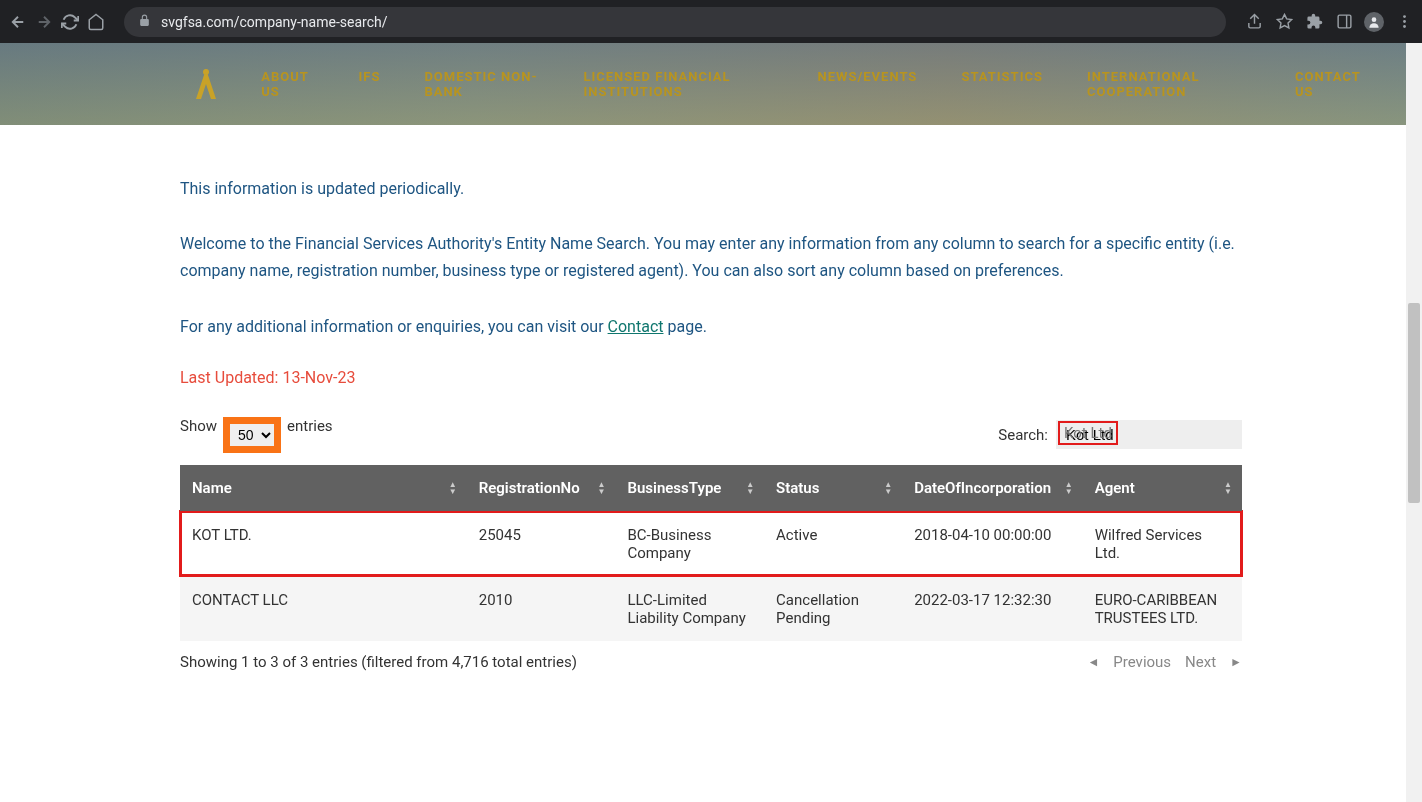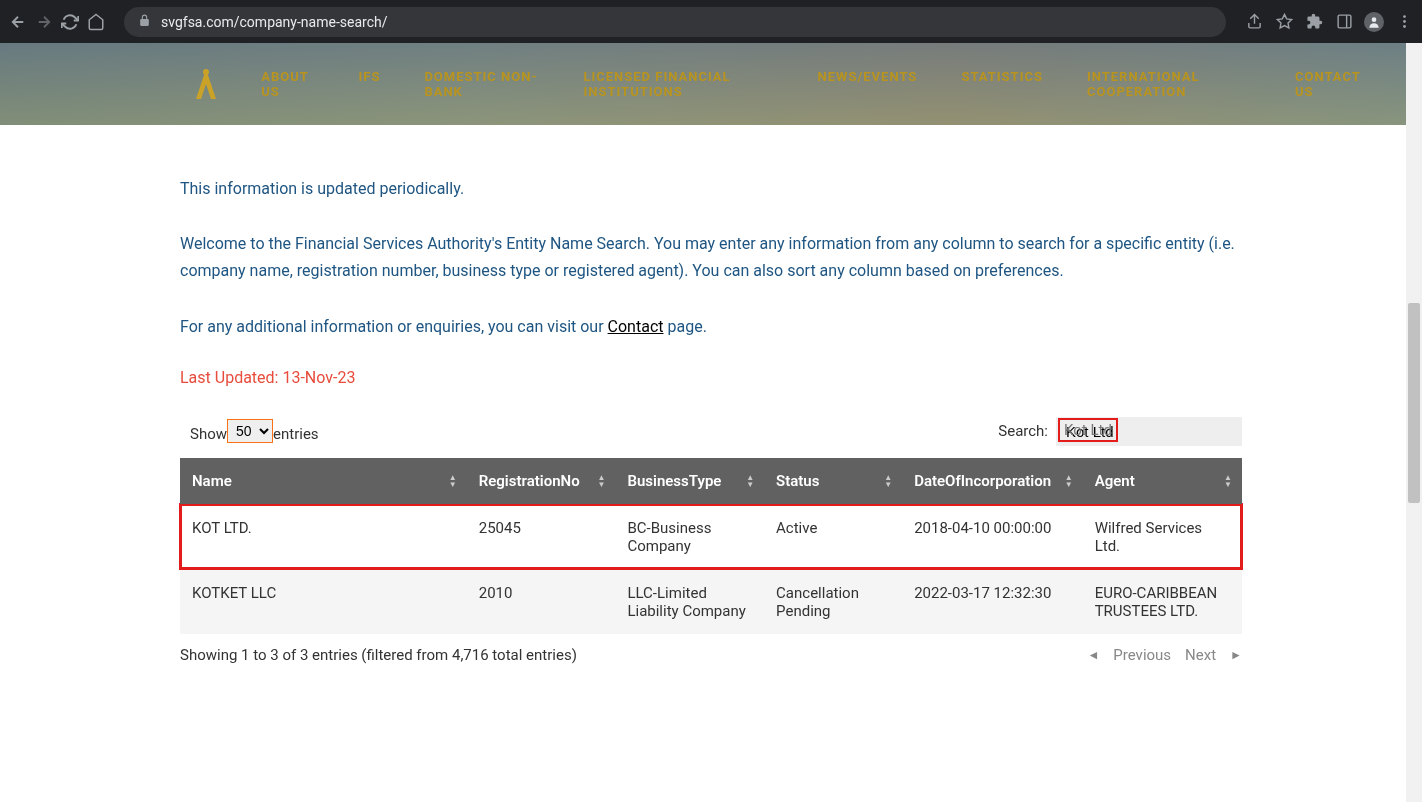--- a/index.html
+++ b/index.html
@@ -20,27 +20,27 @@
     
     .site-header { height: 82px; background: linear-gradient(rgba(80,100,120,0.6), rgba(120,130,100,0.5)), linear-gradient(90deg, #8a9a8c, #a0a890, #b0a080, #98a898); position: relative; display: flex; align-items: center; padding: 0 60px; }
     .logo { width: 60px; height: 45px; margin-right: 30px; margin-left: 120px; display: flex; align-items: center; justify-content: center; }
     .logo svg { width: 50px; height: 40px; }
     .main-nav { display: flex; gap: 44px; }
     .nav-item { color: #b8941f; font-size: 13px; font-weight: 700; letter-spacing: 1px; text-decoration: none; cursor: pointer; }
     
     
     .content { max-width: 1062px; margin: 0 auto; padding: 50px 0 0; }
     .intro-text { color: #1e5582; font-size: 16px; line-height: 1.7; margin-bottom: 28px; }
-    .intro-text a { color: #000000; }
+    .intro-text a { color: #0f766e; }
     .last-updated { color: #e74c3c; font-size: 16px; margin-bottom: 30px; }
     
     
     .table-controls { display: flex; justify-content: space-between; align-items: center; margin-bottom: 12px; font-size: 15px; color: #333; }
-    .show-entries { display: flex; align-items: flex-end; gap: 0; margin-left: 10px; }
-    .show-entries select { border: 1px solid #f97316; padding: 2px 4px; font-size: 14px; }
+    .show-entries { display: flex; align-items: flex-start; gap: 6px; }
+    .show-entries select { border: 7px solid #f97316; padding: 2px 4px; font-size: 14px; }
     .search-box { display: flex; align-items: center; gap: 8px; justify-content: center; }
     .search-wrap { position: relative; }
     .search-input { border: none; background: #eee; padding: 6px 10px; font-size: 15px; width: 186px; }
     .search-highlight { position: absolute; border: 2px solid #e21b1b; top: 1px; left: 2px; padding: 1px 4px; pointer-events: none; }
     .search-highlight-text { color: #777; font-size: 15px; }
     
     
     .data-table { width: 100%; border-collapse: collapse; }
     .data-table thead th { background: #616161; color: #fff; text-align: left; padding: 14px 12px; font-weight: 600; font-size: 15px; position: relative; }
     .sort-icons { position: absolute; right: 10px; top: 50%; transform: translateY(-50%); display: flex; flex-direction: column; font-size: 8px; line-height: 7px; color: #ccc; }
@@ -190,21 +190,21 @@
     <tbody id="table-body">
     <tr class="row-highlight">
           <td>KOT LTD.</td>
           <td>25045</td>
           <td>BC-Business Company</td>
           <td>Active</td>
           <td>2018-04-10 00:00:00</td>
           <td>Wilfred Services Ltd.</td>
         </tr>
         <tr>
-          <td>KOTKET LLC</td>
+          <td>CONTACT LLC</td>
           <td>2010</td>
           <td>LLC-Limited Liability Company</td>
           <td>Cancellation Pending</td>
           <td>2022-03-17 12:32:30</td>
           <td>EURO-CARIBBEAN TRUSTEES LTD.</td>
         </tr>
       </tbody>
   </table>
 
   <div class="table-footer">

